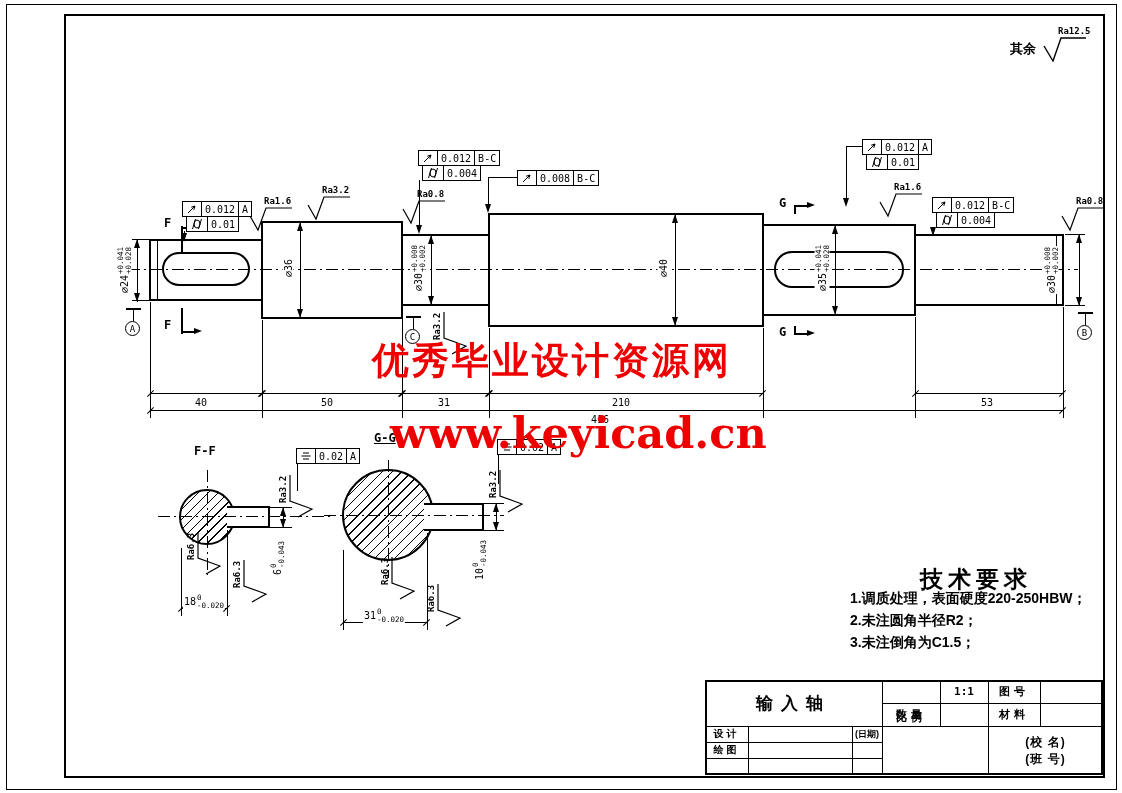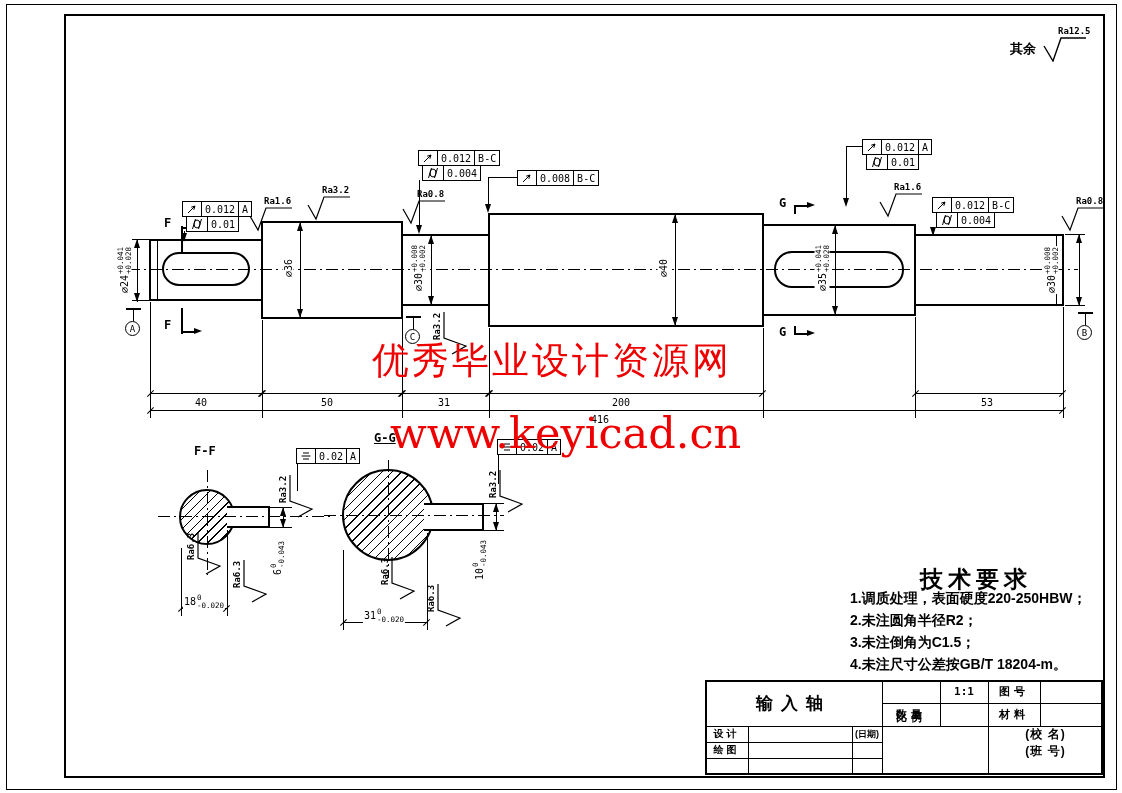--- a/index.html
+++ b/index.html
@@ -28,21 +28,21 @@
   .gsym{display:block;}
   .rgh{position:absolute;width:46px;height:26px;}
   .rgh .rl{position:absolute;left:16px;top:-10px;font:bold 9px "DejaVu Sans Mono",monospace;white-space:nowrap;}
   .rot90{transform:rotate(-90deg);transform-origin:center;}
   .ard{position:absolute;width:0;height:0;border-left:3.5px solid transparent;border-right:3.5px solid transparent;border-top:9px solid #000;}
   .arr{position:absolute;width:0;height:0;border-top:3.5px solid transparent;border-bottom:3.5px solid transparent;border-left:8px solid #000;}
   .cutlab{position:absolute;font:bold 12px "DejaVu Sans Mono",monospace;}
   .datum{position:absolute;width:15px;height:15px;border:1px solid #000;border-radius:50%;display:flex;align-items:center;justify-content:center;font:9px "DejaVu Sans Mono",monospace;background:#fff;box-sizing:border-box;}
   .cn{font-family:"Liberation Sans",sans-serif;}
   .tc{position:absolute;display:flex;align-items:center;justify-content:center;font:bold 11px "Liberation Sans",sans-serif;letter-spacing:4px;white-space:nowrap;box-sizing:border-box;}
-  .wm{position:absolute;color:#ee0000;font-weight:normal;white-space:nowrap;}
+  .wm{position:absolute;color:#ee0000;font-weight:bold;white-space:nowrap;}
   .stitle{position:absolute;font:bold 12px "DejaVu Sans Mono",monospace;}
 </style>
 </head>
 <body>
 
 <div id="canvas">
 
   <div style="position:absolute;left:6px;top:4px;width:1109px;height:784px;border:1px solid #000;"></div>
   <div style="position:absolute;left:64px;top:14px;width:1037px;height:760px;border:2px solid #000;"></div>
 
@@ -296,21 +296,21 @@
   <div class="dimseg" style="left:150px;top:393px;width:112px;"></div>
   <div class="dimseg" style="left:262px;top:393px;width:140px;"></div>
   <div class="dimseg" style="left:402px;top:393px;width:87px;"></div>
   <div class="dimseg" style="left:489px;top:393px;width:274px;"></div>
   <div class="dimseg" style="left:915px;top:393px;width:148px;"></div>
   <div class="dimseg" style="left:150px;top:410px;width:913px;"></div>
 
   <div class="dlab" style="left:201px;top:381px;">40</div>
   <div class="dlab" style="left:327px;top:381px;">50</div>
   <div class="dlab" style="left:444px;top:381px;">31</div>
-  <div class="dlab" style="left:621px;top:381px;">200</div>
+  <div class="dlab" style="left:621px;top:381px;">210</div>
   <div class="dlab" style="left:987px;top:381px;">53</div>
   <div class="dlab" style="left:600px;top:398px;">416</div>
 
   <div class="stitle" style="left:194px;top:444px;">F-F</div>
   <div class="box hatch" style="left:179px;top:489px;width:56px;height:56px;border-radius:50%;"></div>
   <div class="box" style="left:227px;top:506px;width:43px;height:22px;border-left:none;"></div>
   <div class="cdh" style="left:158px;top:516px;width:175px;"></div>
   <div class="cdv" style="left:207px;top:470px;height:105px;"></div>
 
   <div class="gf" style="left:296px;top:448px;">
@@ -423,21 +423,20 @@
       </span>
   </div>
 
   <div class="wm cn" style="left:372px;top:336px;font-size:37px;letter-spacing:3px;">优秀毕业设计资源网</div>
   <div class="wm" style="left:390px;top:408px;font-size:43px;font-family:'DejaVu Serif',serif;">www.keyicad.cn</div>
 
   <div class="cn" style="position:absolute;left:920px;top:564px;font-size:23px;font-weight:bold;letter-spacing:5px;">技术要求</div>
   <div class="cn" style="position:absolute;left:850px;top:590px;font-size:14px;font-weight:bold;">1.调质处理，表面硬度220-250HBW；</div>
   <div class="cn" style="position:absolute;left:850px;top:612px;font-size:14px;font-weight:bold;">2.未注圆角半径R2；</div>
   <div class="cn" style="position:absolute;left:850px;top:634px;font-size:14px;font-weight:bold;">3.未注倒角为C1.5；</div>
-  <div class="cn" style="position:absolute;left:850px;top:656px;font-size:14px;font-weight:bold;">4.未注尺寸公差按GB/T 18204-m。</div>
 
   <div style="position:absolute;left:705px;top:680px;width:398px;height:95px;border:2px solid #000;box-sizing:border-box;"></div>
   <div class="ln" style="left:882px;top:680px;width:1px;height:95px;"></div>
   <div class="ln" style="left:988px;top:680px;width:1px;height:95px;"></div>
   <div class="ln" style="left:940px;top:680px;width:1px;height:46px;"></div>
   <div class="ln" style="left:1040px;top:680px;width:1px;height:46px;"></div>
   <div class="ln" style="left:748px;top:726px;width:1px;height:49px;"></div>
   <div class="ln" style="left:852px;top:726px;width:1px;height:49px;"></div>
   <div class="ln" style="left:882px;top:703px;width:221px;height:1px;"></div>
   <div class="ln" style="left:705px;top:726px;width:398px;height:1px;"></div>
@@ -447,18 +446,18 @@
   <div class="tc" style="left:705px;top:680px;width:177px;height:46px;font-size:17px;letter-spacing:8px;">输入轴</div>
   <div class="tc" style="left:882px;top:706px;width:58px;height:23px;">比例</div>
   <div class="tc" style="left:940px;top:680px;width:48px;height:23px;letter-spacing:0;font-family:'DejaVu Sans Mono',monospace;">1:1</div>
   <div class="tc" style="left:988px;top:680px;width:52px;height:23px;">图号</div>
   <div class="tc" style="left:882px;top:703px;width:58px;height:23px;">数量</div>
   <div class="tc" style="left:988px;top:703px;width:52px;height:23px;">材料</div>
   <div class="tc" style="left:705px;top:726px;width:43px;height:16px;font-size:10px;letter-spacing:3px;">设计</div>
   <div class="tc" style="left:850px;top:726px;width:34px;height:16px;font-size:9px;letter-spacing:0;">(日期)</div>
   <div class="tc" style="left:705px;top:742px;width:43px;height:16px;font-size:10px;letter-spacing:3px;">绘图</div>
   <div class="tc" style="left:705px;top:792px;width:43px;height:17px;font-size:10px;letter-spacing:3px;">审阅</div>
-  <div style="position:absolute;left:988px;top:726px;width:115px;height:49px;display:flex;flex-direction:column;align-items:center;font:bold 12px 'Liberation Sans',sans-serif;letter-spacing:1px;line-height:17px;">
+  <div style="position:absolute;left:988px;top:726px;width:115px;height:49px;display:flex;flex-direction:column;align-items:center;justify-content:center;font:bold 12px 'Liberation Sans',sans-serif;letter-spacing:1px;line-height:17px;">
     <span>(校 名)</span>
     <span>(班 号)</span>
   </div>
 
 </div>
 
 </body></html>

